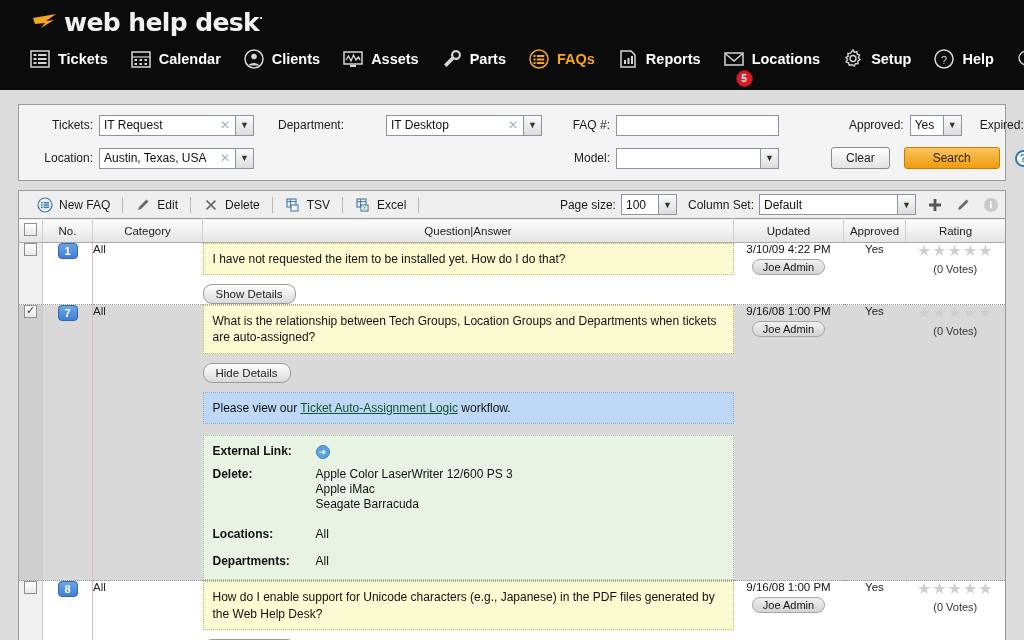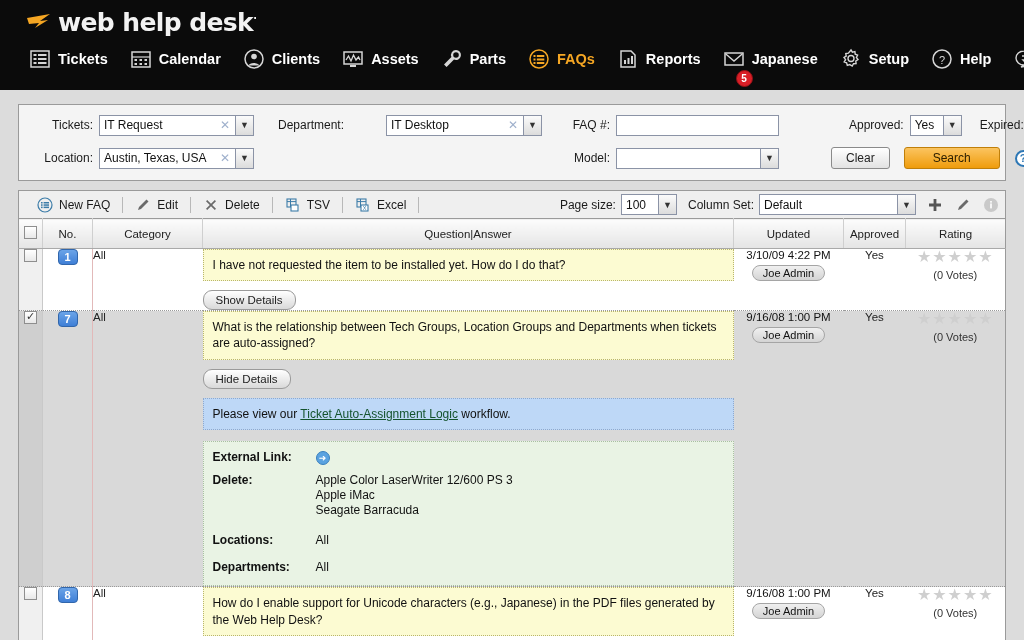--- a/index.html
+++ b/index.html
@@ -6,21 +6,21 @@
   html, body { margin:0; padding:0; }
   body {
     width:1024px; height:640px; overflow:hidden;
     background:#dcdcdc;
     font-family:"Liberation Sans", sans-serif;
     font-size:12px; color:#222;
   }
 
   
   .topbar { background:#0b0b0b; height:90px; position:relative; }
-  .brand { position:absolute; left:26px; top:8px; display:flex; align-items:center; gap:2px; }
+  .brand { position:absolute; left:32px; top:8px; display:flex; align-items:center; gap:2px; }
   .brand-logo { width:30px; height:22px; position:relative; }
   .brand-logo svg { display:block; }
   .brand-text {
     color:#f2f2f2; font-size:25px; font-weight:bold; letter-spacing:-0.6px;
     font-family:"DejaVu Sans", sans-serif;
   }
   .brand-text .tm { font-size:10px; vertical-align:super; }
 
   .navrow { position:absolute; left:18px; top:48px; display:flex; align-items:center; }
   .navitem { display:flex; align-items:center; gap:7px; padding:0 11px; position:relative; cursor:pointer; }
@@ -101,21 +101,21 @@
   .tb-lbl { font-size:12px; color:#1a1a1a; margin-right:5px; }
   .tb-icn { width:16px; height:16px; display:block; }
 
   
   .tbl { width:100%; border-collapse:collapse; background:#fff;
          border:1px solid #9a9a9a; table-layout:fixed; }
   .tbl thead th {
     background:linear-gradient(#fcfcfc,#e4e4e4);
     border-bottom:1px solid #a9a9a9; border-right:1px solid #cfcfcf;
     font-size:11.5px; font-weight:normal; color:#222;
-    height:30px; padding:0 4px; text-align:center;
+    height:24px; padding:0 4px; text-align:center;
   }
   .tbl tbody td {
     border-top:1px dotted #9a9a9a; padding:0; vertical-align:top;
     font-size:11.5px;
   }
   tr.sel td { background:#d9d9d9; }
   td.c-chk { width:24px; text-align:center; vertical-align:middle;
              background:#f0f0f0; border-right:1px solid #c9c9c9; }
   tr.sel td.c-chk { background:#cfcfcf; }
   td.c-no { width:50px; text-align:center; padding-top:13px; }
@@ -267,21 +267,21 @@
           </svg></span>
       <span class="lbl">Reports</span>
     </div>
 
     <div class="navitem">
       <span class="navicon"><svg viewBox="0 0 22 22" width="22" height="22">
             <rect x="2" y="5" width="18" height="12" fill="none" stroke="#d6d6d6" stroke-width="1.5"></rect>
             <polyline points="2.8,6 11,13 19.2,6" fill="none" stroke="#d6d6d6" stroke-width="1.4"></polyline>
           </svg></span>
       <span class="badge">5</span>
-      <span class="lbl">Japanese</span>
+      <span class="lbl">Locations</span>
     </div>
 
     <div class="navitem">
       <span class="navicon"><svg viewBox="0 0 22 22" width="22" height="22">
             <path d="M11 2l1.4 2.2 2.5-.6.3 2.6 2.4 1-1.2 2.3 1.6 2-2.2 1.5.3 2.6-2.6.1-1.3 2.3L9.8 16.6l-2.5.8L6.6 14.8 4.2 13.9l1.4-2.2L4 9.5l2.2-1.4-.4-2.6 2.6-.3z" fill="none" stroke="#d6d6d6" stroke-width="1.4"></path>
             <circle cx="11" cy="10.5" r="3" fill="none" stroke="#d6d6d6" stroke-width="1.4"></circle>
           </svg></span>
       <span class="lbl">Setup</span>
     </div>
 

